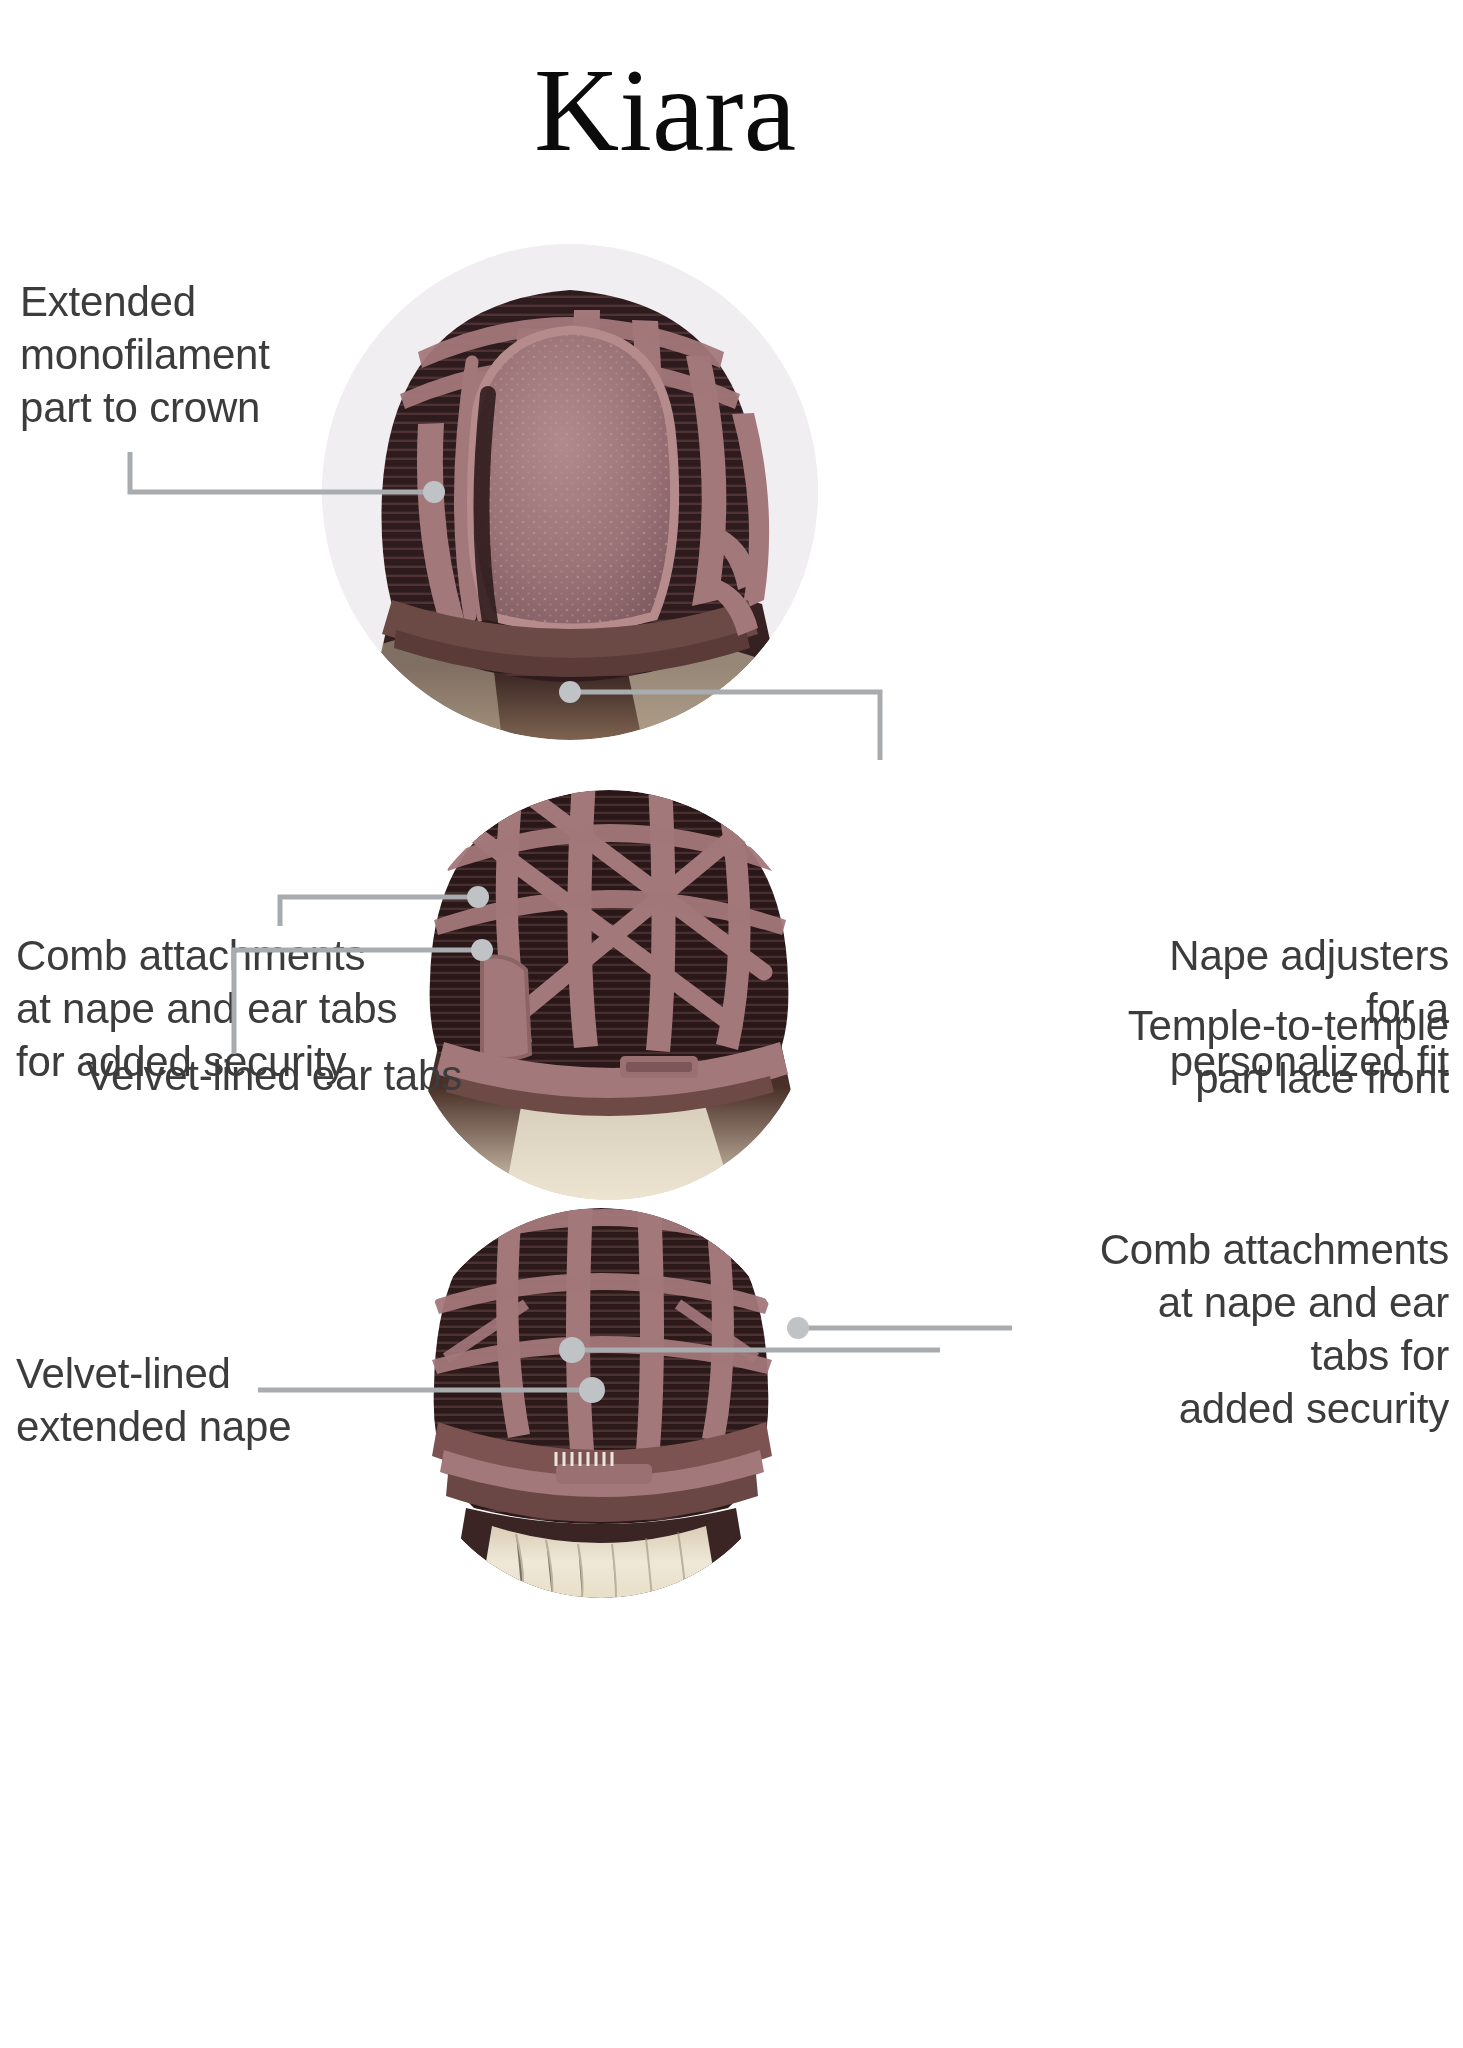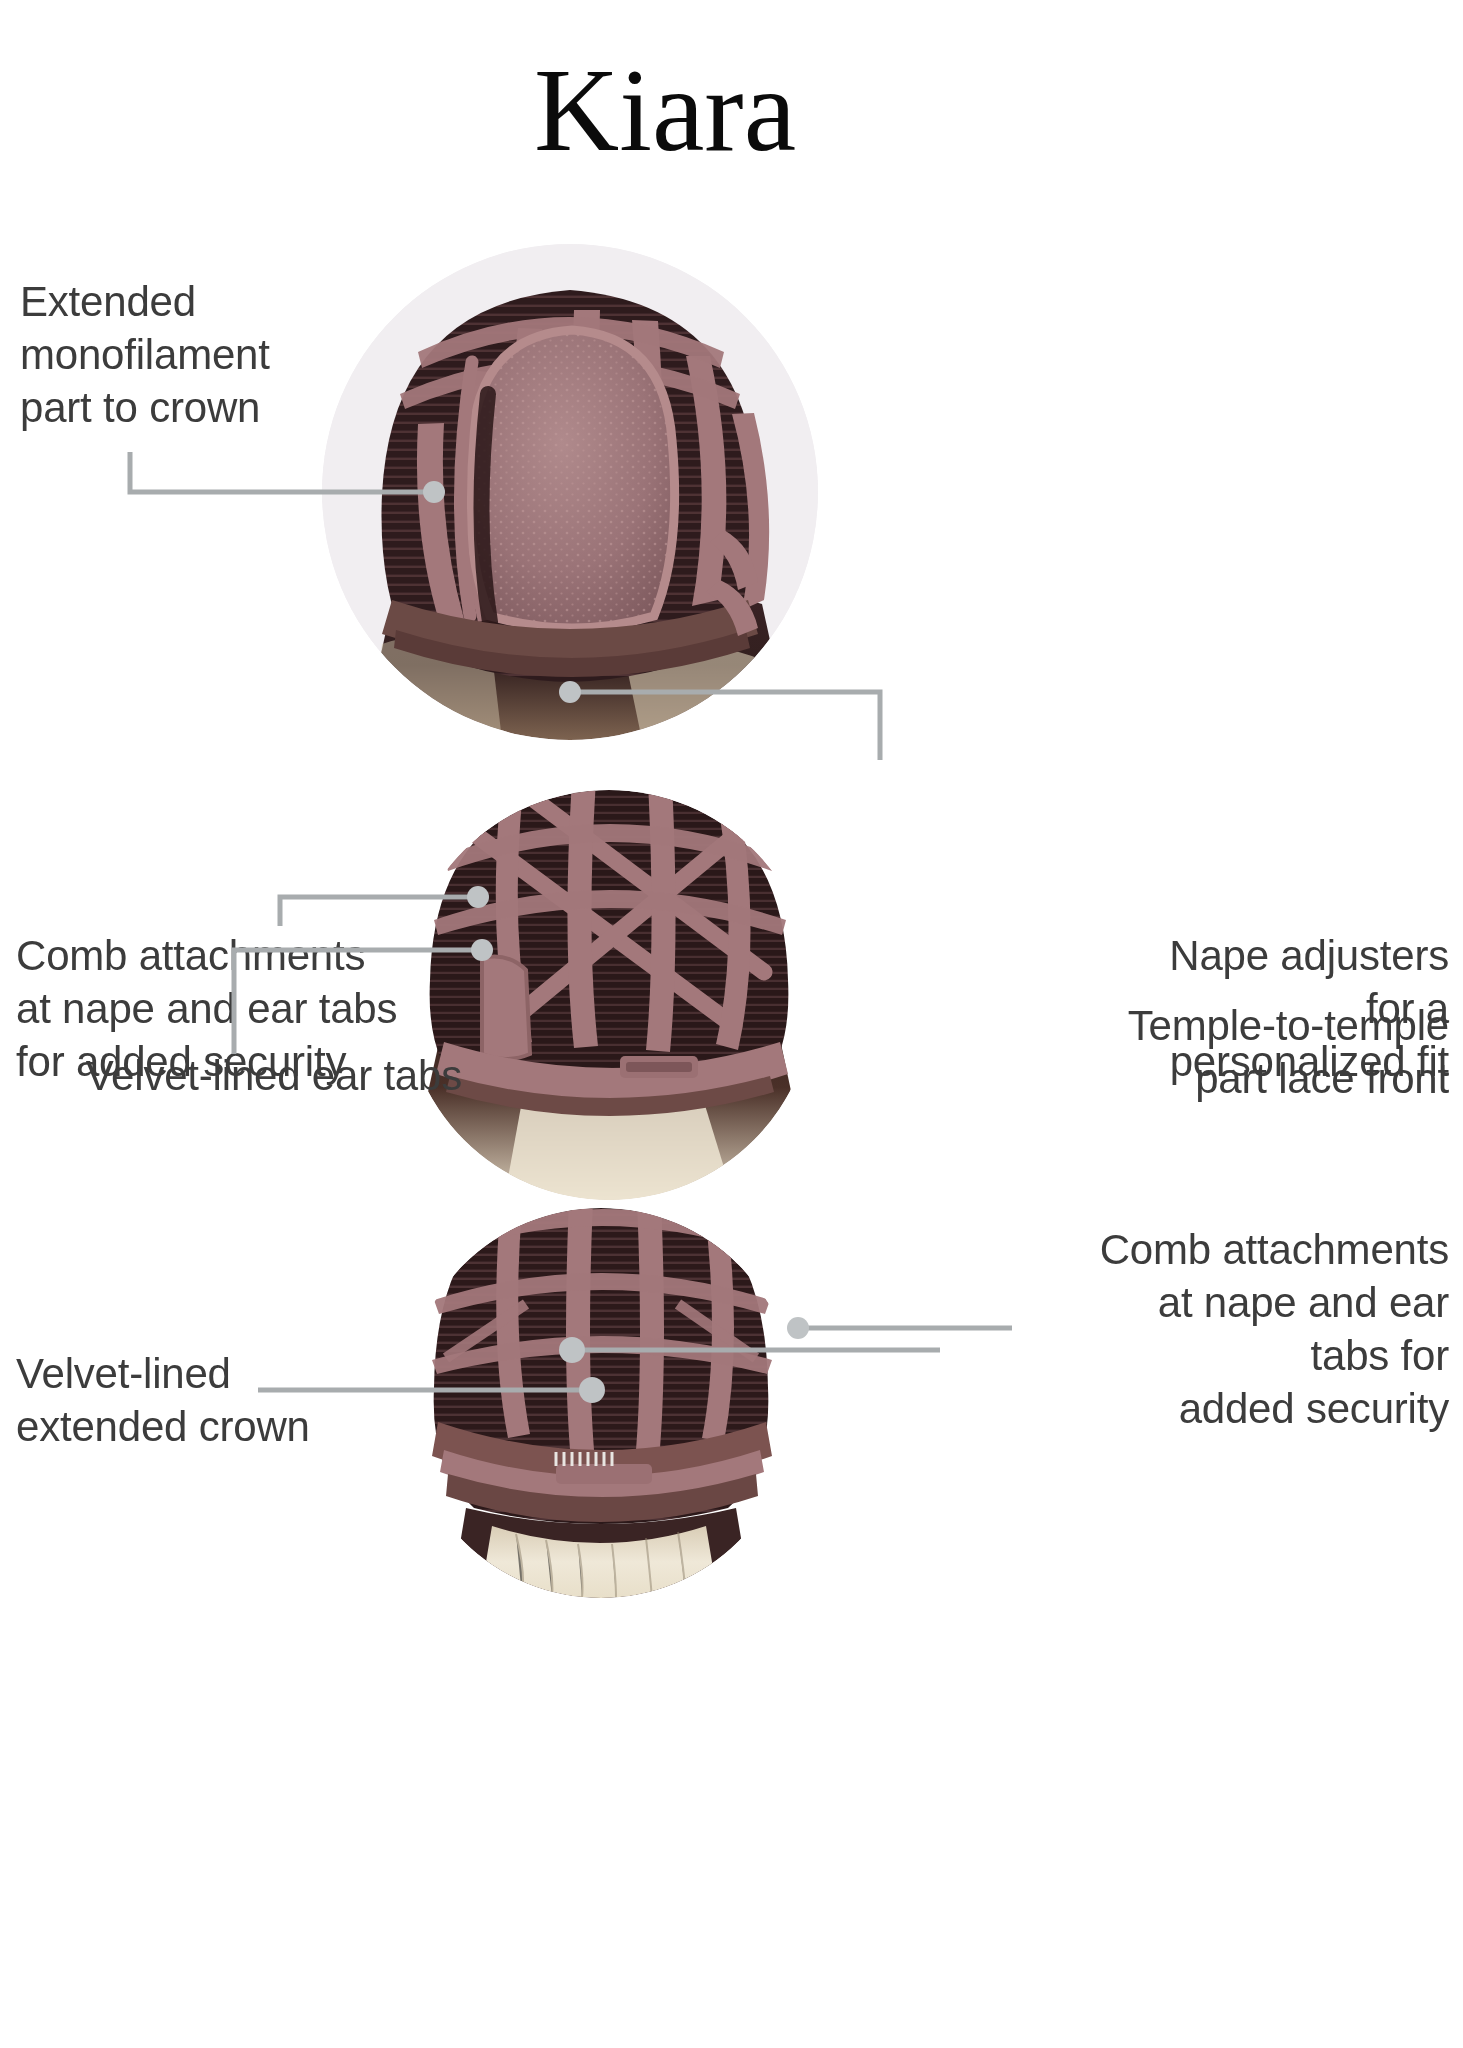--- a/index.html
+++ b/index.html
@@ -284,20 +284,20 @@
 added security</div>
 
 <div class="leader" style="left:560px;top:1330px;width:380px;height:40px;">
   <svg width="380" height="40" viewBox="0 0 380 40">
     <line x1="16" y1="20" x2="380" y2="20" stroke="#a8acae" stroke-width="5"></line>
     <circle cx="12" cy="20" r="13" fill="#bfc3c5"></circle>
   </svg>
 </div>
 
 <div class="anno left" style="left:16px;top:1348px;width:380px;">Velvet-lined
-extended crown</div>
+extended nape</div>
 
 <div class="leader" style="left:258px;top:1370px;width:344px;height:40px;">
   <svg width="344" height="40" viewBox="0 0 344 40">
     <line x1="0" y1="20" x2="330" y2="20" stroke="#a8acae" stroke-width="5"></line>
     <circle cx="334" cy="20" r="13" fill="#bfc3c5"></circle>
   </svg>
 </div>
 
 </body></html>

